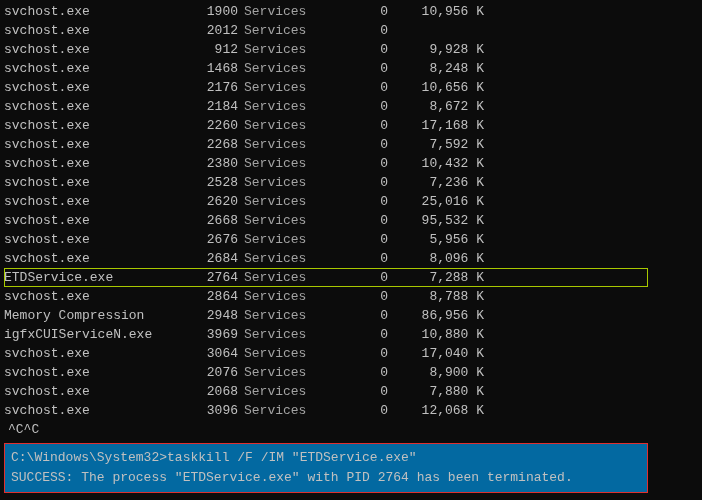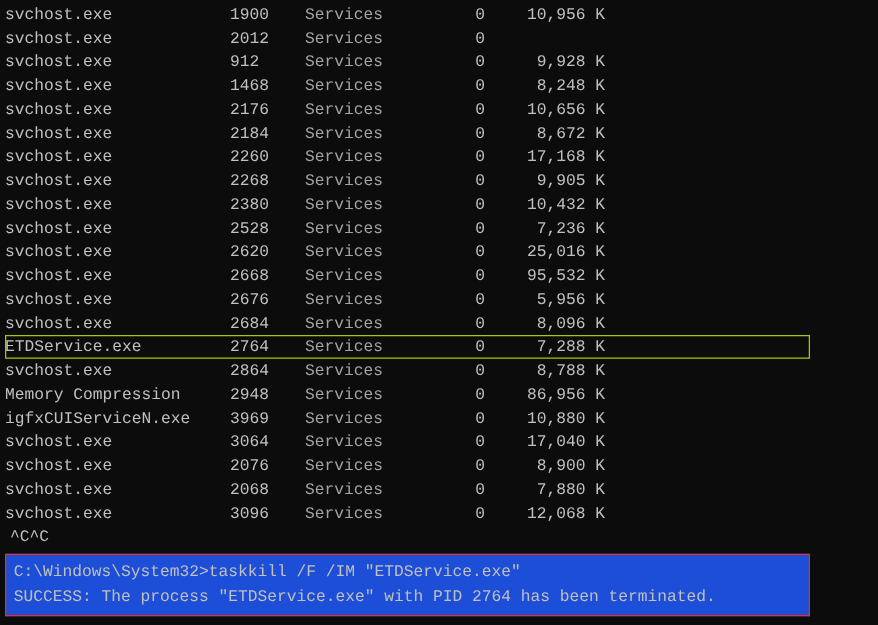--- a/index.html
+++ b/index.html
@@ -43,21 +43,21 @@
       outline-offset: -1px;
     }
 
     .col-name {
       width: 180px;
       color: #c0c0c0;
     }
 
     .col-pid {
       width: 60px;
-      text-align: left;
+      text-align: right;
       padding-right: 6px;
       color: #c0c0c0;
     }
 
     .col-type {
       width: 90px;
       color: #a3a3a3;
     }
 
     .col-sessions {
@@ -70,21 +70,21 @@
     .col-mem {
       width: 90px;
       text-align: right;
       color: #c0c0c0;
     }
 
     .command-box {
       margin-top: 4px;
       border: 1.5px solid #e03030;
       padding: 4px 6px;
-      background-color: #1d4ed8;
+      background-color: #0369a1;
       line-height: 20px;
       font-family: Liberation Mono, monospace;
     }
 
     .command-text {
       color: #c0c0c0;
     }
 
     .success-text {
       color: #c0c0c0;
@@ -147,21 +147,21 @@
       <span class="col-pid">2260</span>
       <span class="col-type">Services</span>
       <span class="col-sessions">0</span>
       <span class="col-mem">17,168 K</span>
     </div>
       <div class="process-row">
       <span class="col-name">svchost.exe</span>
       <span class="col-pid">2268</span>
       <span class="col-type">Services</span>
       <span class="col-sessions">0</span>
-      <span class="col-mem">9,905 K</span>
+      <span class="col-mem">7,592 K</span>
     </div>
       <div class="process-row">
       <span class="col-name">svchost.exe</span>
       <span class="col-pid">2380</span>
       <span class="col-type">Services</span>
       <span class="col-sessions">0</span>
       <span class="col-mem">10,432 K</span>
     </div>
       <div class="process-row">
       <span class="col-name">svchost.exe</span>

